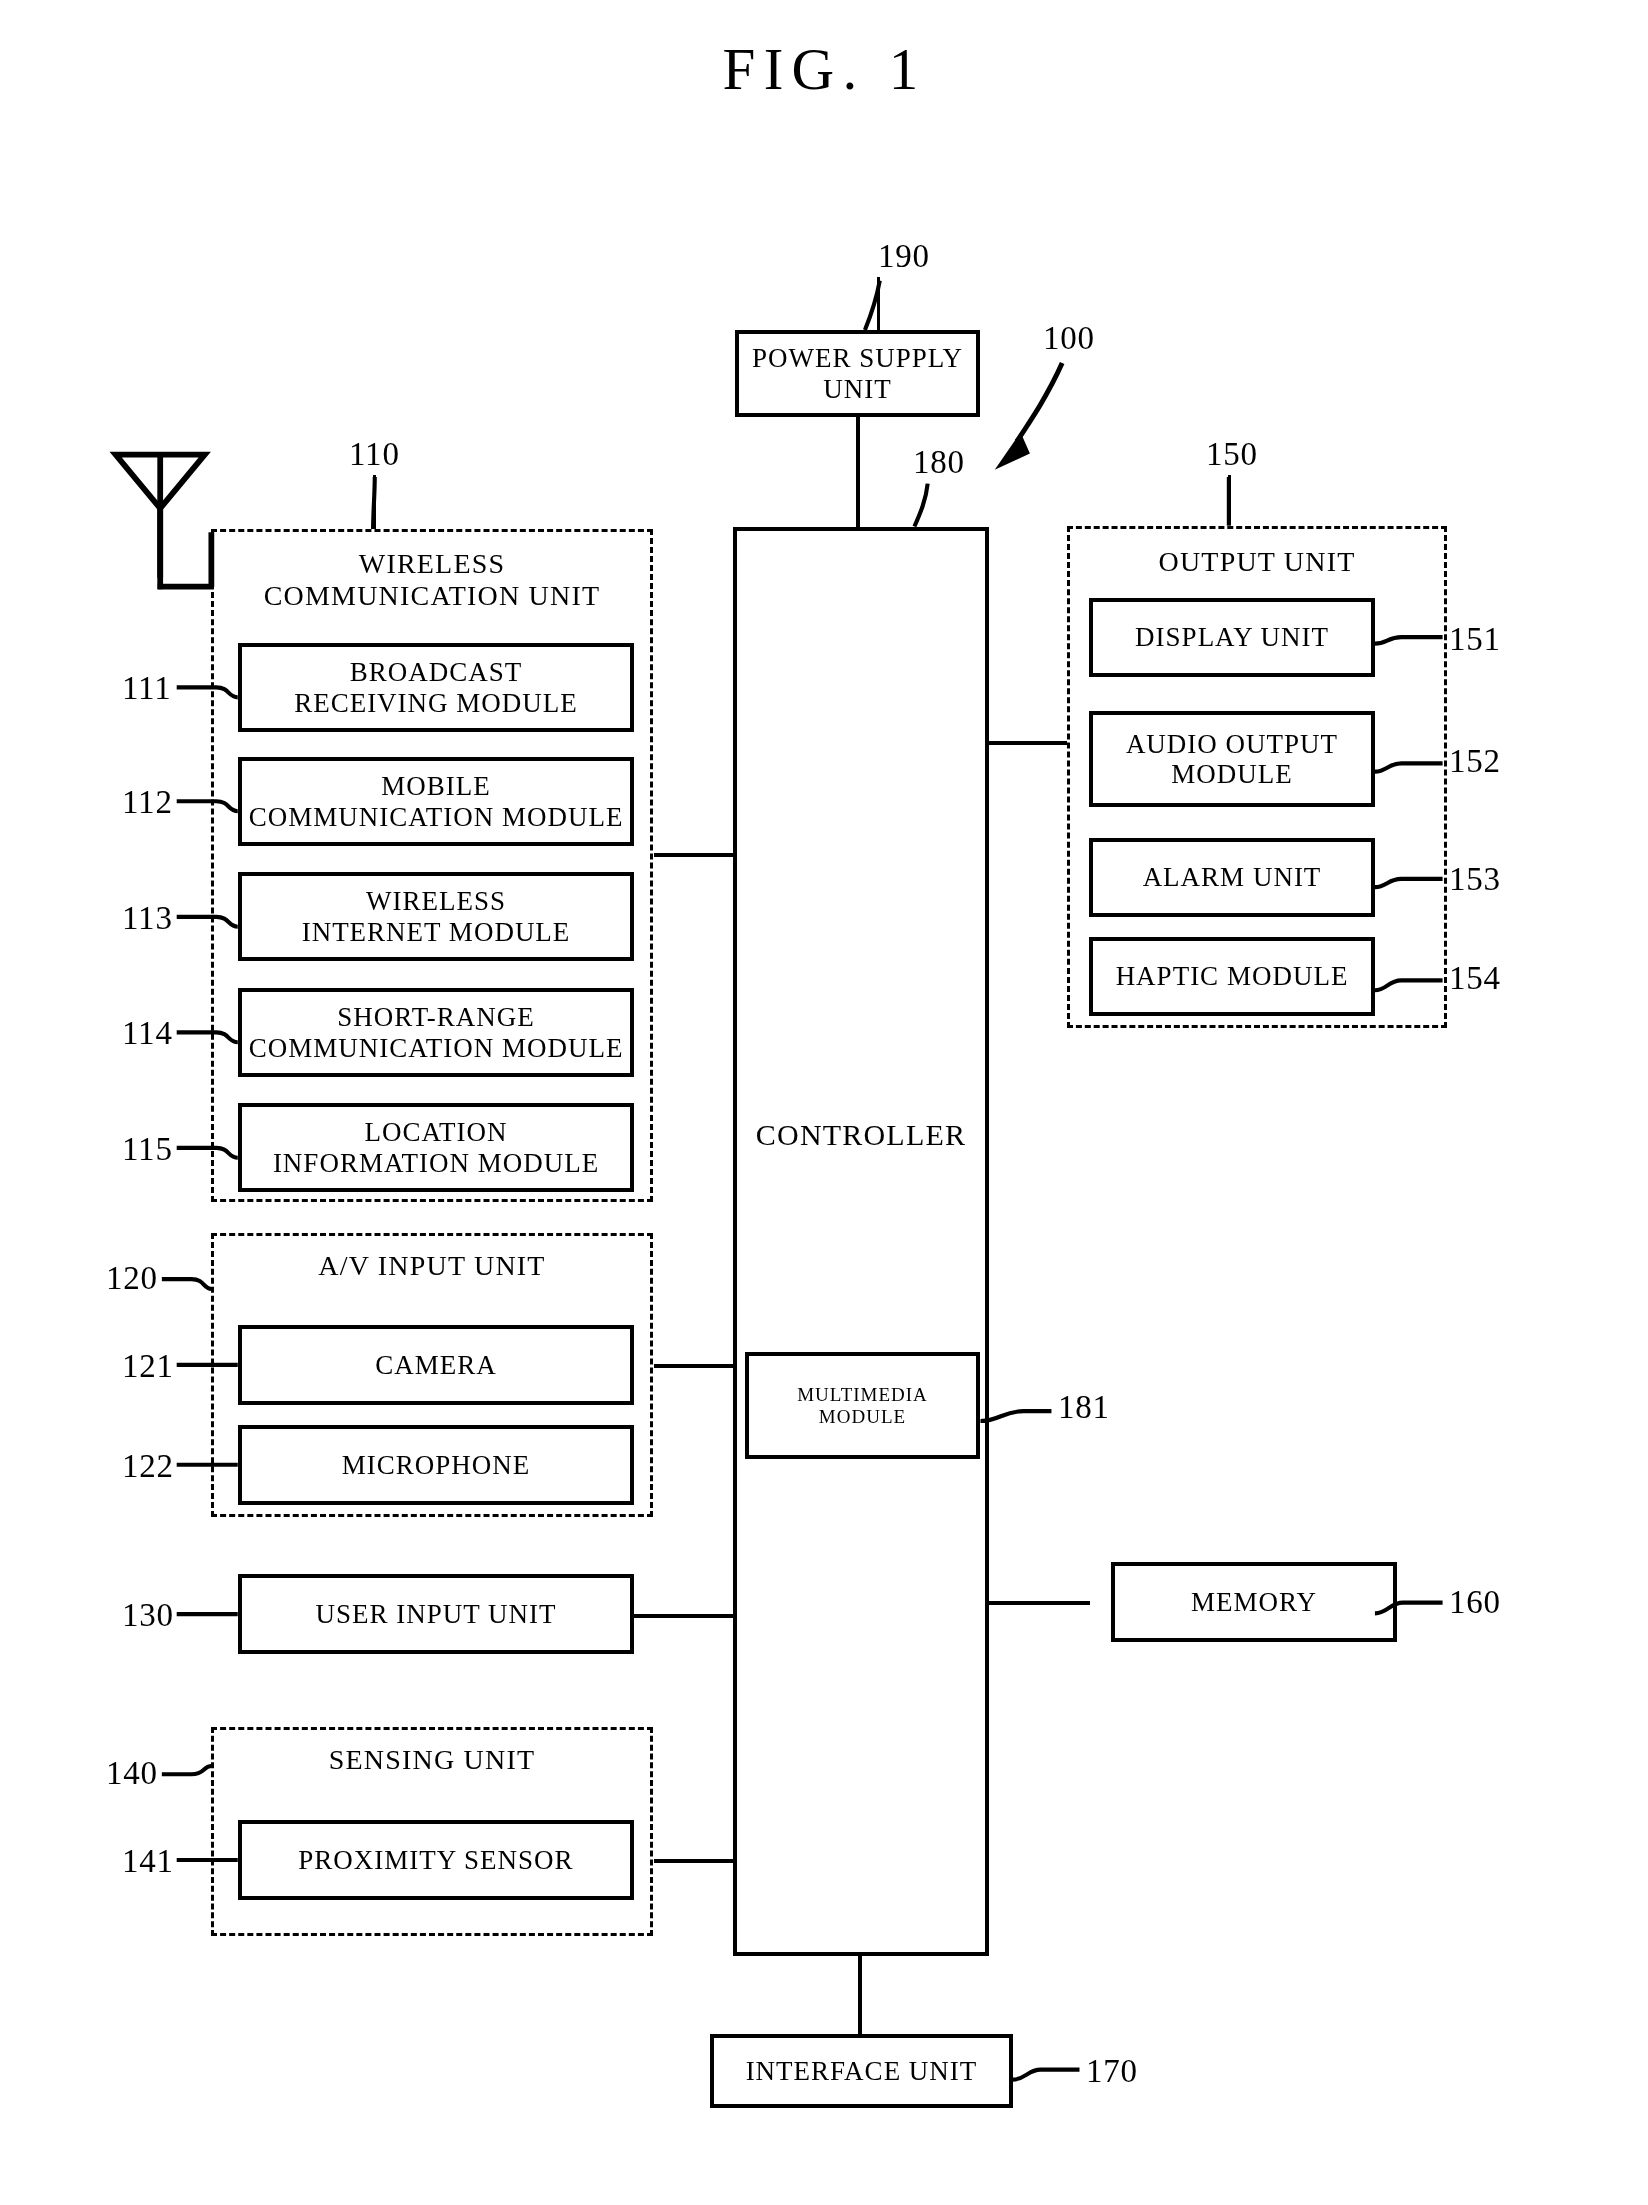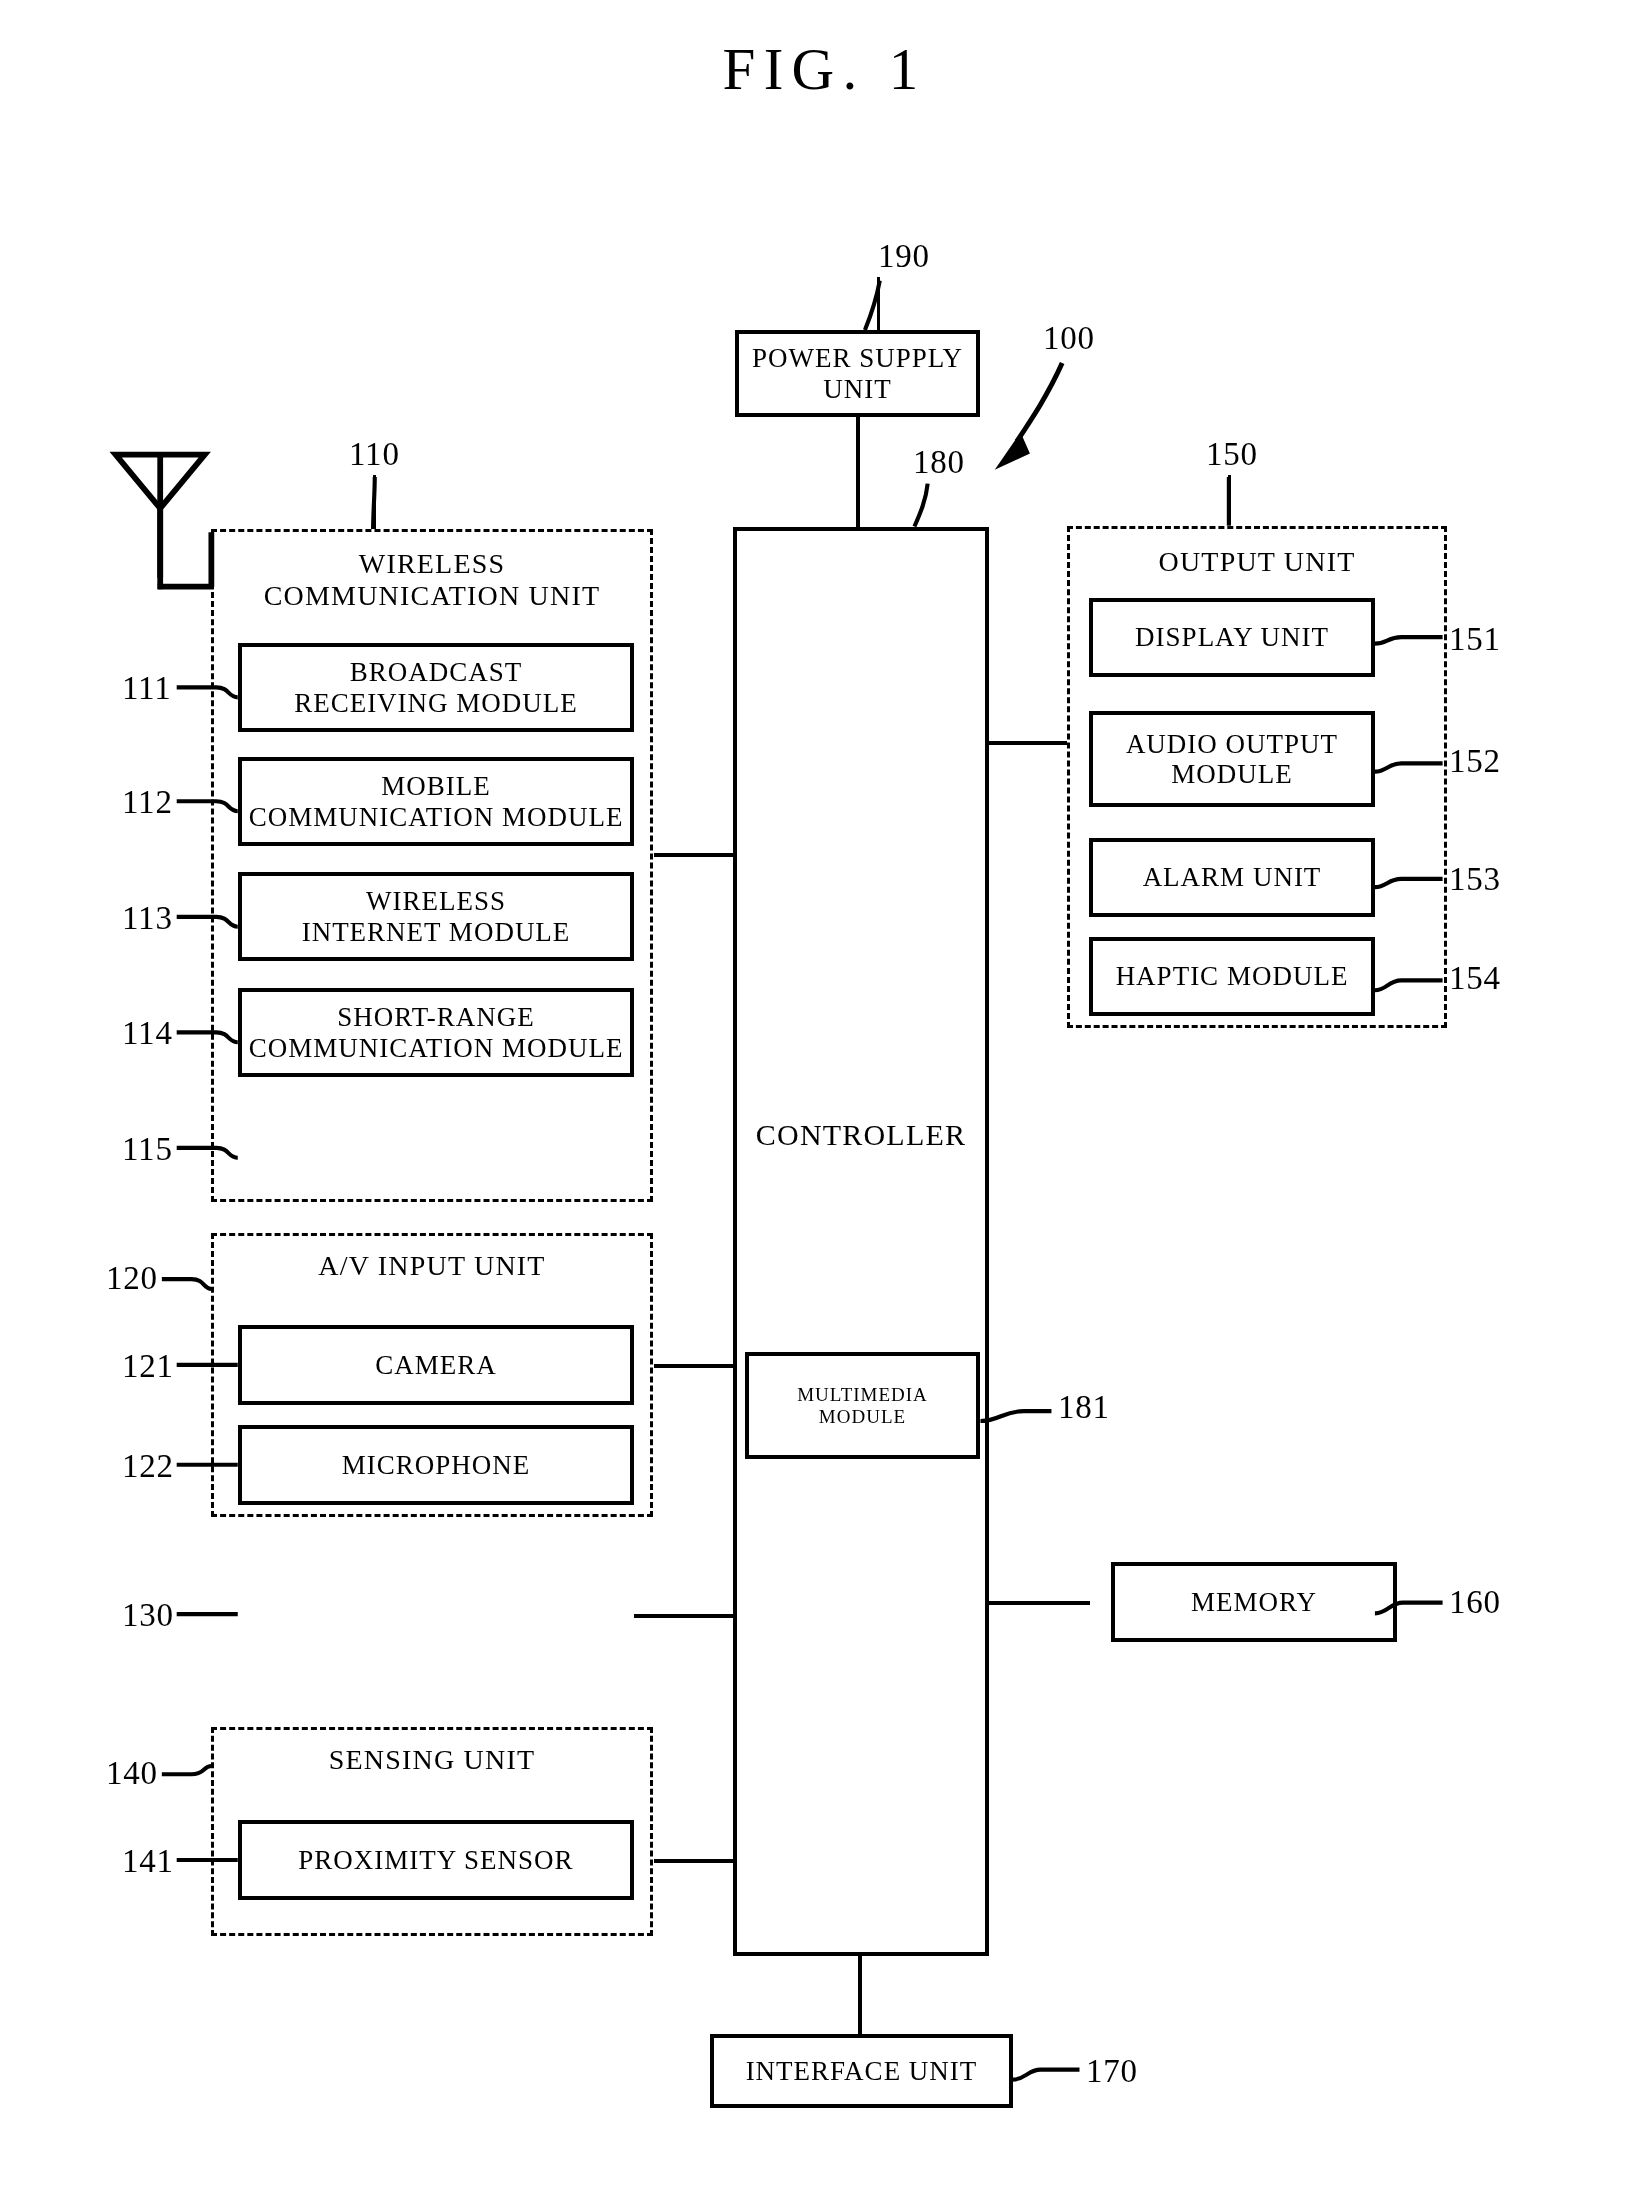--- a/index.html
+++ b/index.html
@@ -161,40 +161,47 @@
     <span>INTERNET MODULE</span>
   </div>
   <div class="ref" style="left:122px; top:900px;">113</div>
 
   <div class="solid-box" style="left:238px; top:988px; width:396px; height:89px; flex-direction:column;">
     <span>SHORT-RANGE</span>
     <span>COMMUNICATION MODULE</span>
   </div>
   <div class="ref" style="left:122px; top:1015px;">114</div>
 
+  <div class="solid-box" style="left:238px; top:1103px; width:396px; height:89px; flex-direction:column;">
+    <span>LOCATION</span>
+    <span>INFORMATION MODULE</span>
+  </div>
   <div class="ref" style="left:122px; top:1131px;">115</div>
 
   <div class="hline" style="left:654px; top:853px; width:79px;"></div>
 
   <div class="dashed-group" style="left:211px; top:1233px; width:442px; height:284px;"></div>
   <div class="group-title" style="left:211px; top:1250px; width:442px;">A/V INPUT UNIT</div>
   <div class="ref" style="left:106px; top:1260px;">120</div>
 
   <div class="solid-box" style="left:238px; top:1325px; width:396px; height:80px;">
     <span>CAMERA</span>
   </div>
   <div class="ref" style="left:122px; top:1348px;">121</div>
 
   <div class="solid-box" style="left:238px; top:1425px; width:396px; height:80px;">
     <span>MICROPHONE</span>
   </div>
   <div class="ref" style="left:122px; top:1448px;">122</div>
 
   <div class="hline" style="left:654px; top:1364px; width:79px;"></div>
 
+  <div class="solid-box" style="left:238px; top:1574px; width:396px; height:80px;">
+    <span>USER INPUT UNIT</span>
+  </div>
   <div class="ref" style="left:122px; top:1597px;">130</div>
   <div class="hline" style="left:634px; top:1614px; width:99px;"></div>
 
   <div class="dashed-group" style="left:211px; top:1727px; width:442px; height:209px;"></div>
   <div class="group-title" style="left:211px; top:1744px; width:442px;">SENSING UNIT</div>
   <div class="ref" style="left:106px; top:1755px;">140</div>
 
   <div class="solid-box" style="left:238px; top:1820px; width:396px; height:80px;">
     <span>PROXIMITY SENSOR</span>
   </div>

